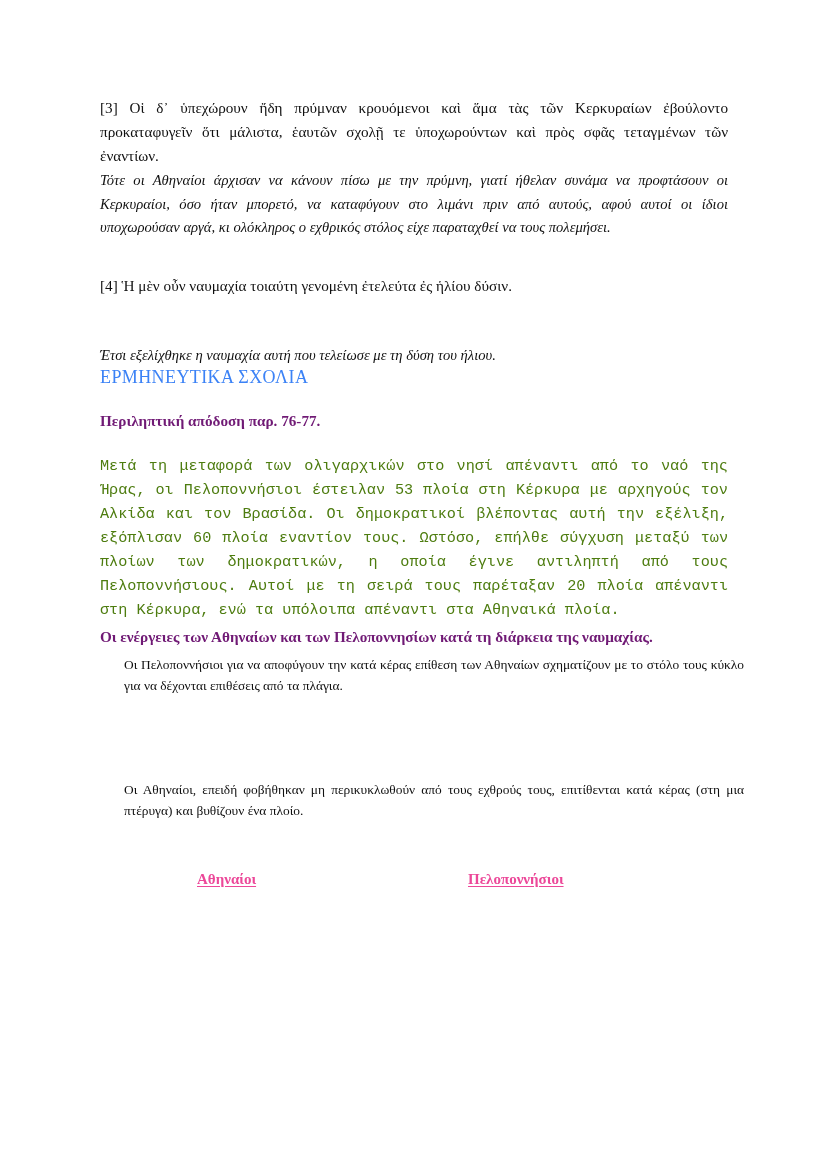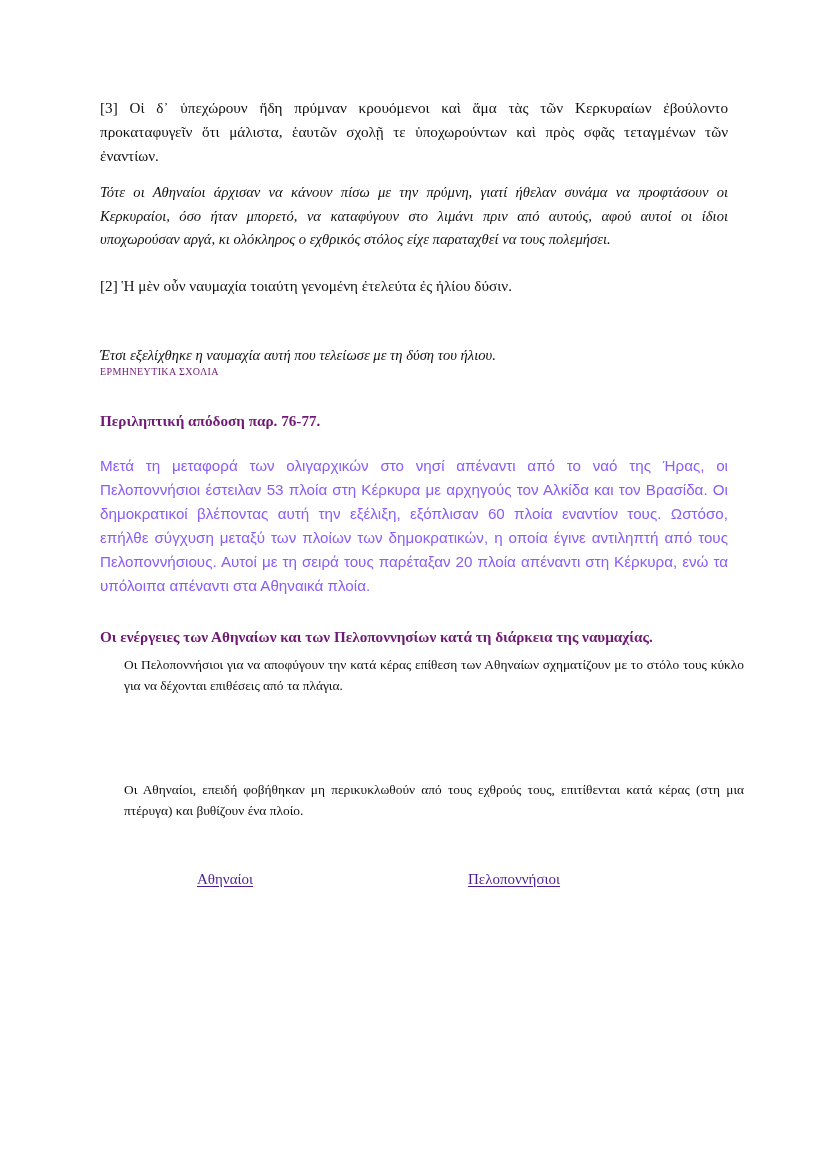--- a/index.html
+++ b/index.html
@@ -50,41 +50,41 @@
     font-style: italic;
     font-size: 14.6px;
     line-height: 1.62;
     text-align: justify;
     text-justify: inter-word;
     color: #101010;
   }
 
   .section-title {
     font-family: "Liberation Serif", "DejaVu Serif", serif;
-    font-size: 10px;
+    font-size: 18px;
     line-height: 1.5;
     letter-spacing: 0.4px;
-    color: #701a75;
+    color: #3b82f6;
   }
 
   .bold-heading {
     font-family: Liberation Serif, serif;
     font-weight: bold;
     font-size: 15.2px;
     line-height: 1.5;
     color: #701a75;
   }
 
   .summary-body {
-    font-family: Liberation Sans, sans-serif;
+    font-family: Liberation Mono, monospace;
     font-size: 15.2px;
     line-height: 1.58;
     text-align: justify;
     text-justify: inter-word;
-    color: #8b5cf6;
+    color: #4d7c0f;
   }
 
   .note-small {
     font-family: "Liberation Serif", "DejaVu Serif", serif;
     font-size: 13.4px;
     line-height: 1.6;
     text-align: justify;
     text-justify: inter-word;
     color: #101010;
     margin-left: 24px;
@@ -97,38 +97,39 @@
   .labels-row {
     position: absolute;
     left: 0;
     top: 775px;
     width: 628px;
   }
   .label-side {
     position: absolute;
     font-family: "Liberation Serif", "DejaVu Serif", serif;
     font-size: 15px;
-    color: #4c1d95;
+    color: #ec4899;
     text-decoration: underline;
     text-underline-offset: 2px;
+    font-weight: bold;
   }
   .label-left { left: 97px; }
   .label-right { left: 360px; margin-left: 8px; }
 </style>
 </head>
 <body>
 
 <div class="page">
   <div class="content">
 
     <p class="greek-ancient blk" style="top:0px; width:628px;">[3]  Οἱ δ᾽ ὑπεχώρουν ἤδη πρύμναν κρουόμενοι καὶ ἅμα τὰς τῶν Κερκυραίων ἐβούλοντο προκαταφυγεῖν ὅτι μάλιστα, ἑαυτῶν σχολῇ τε ὑποχωρούντων καὶ πρὸς σφᾶς τεταγμένων τῶν ἐναντίων.</p>
 
-    <p class="greek-modern-italic blk" style="top:85px; width:628px;">Τότε οι Αθηναίοι άρχισαν να κάνουν πίσω με την πρύμνη, γιατί ήθελαν συνάμα να προφτάσουν οι Κερκυραίοι, όσο ήταν μπορετό, να καταφύγουν στο λιμάνι πριν από αυτούς, αφού αυτοί οι ίδιοι υποχωρούσαν αργά, κι ολόκληρος ο εχθρικός στόλος είχε παραταχθεί να τους πολεμήσει.</p>
+    <p class="greek-modern-italic blk" style="top:73px; width:628px;">Τότε οι Αθηναίοι άρχισαν να κάνουν πίσω με την πρύμνη, γιατί ήθελαν συνάμα να προφτάσουν οι Κερκυραίοι, όσο ήταν μπορετό, να καταφύγουν στο λιμάνι πριν από αυτούς, αφού αυτοί οι ίδιοι υποχωρούσαν αργά, κι ολόκληρος ο εχθρικός στόλος είχε παραταχθεί να τους πολεμήσει.</p>
 
-    <p class="greek-ancient blk" style="top:178px; width:628px;">[2] Ἡ μὲν οὖν ναυμαχία τοιαύτη γενομένη ἐτελεύτα ἐς ἡλίου δύσιν.</p>
+    <p class="greek-ancient blk" style="top:178px; width:628px;">[4] Ἡ μὲν οὖν ναυμαχία τοιαύτη γενομένη ἐτελεύτα ἐς ἡλίου δύσιν.</p>
 
     <p class="greek-modern-italic blk" style="top:224px; width:628px;margin-top:24px;">Έτσι εξελίχθηκε η ναυμαχία αυτή που τελείωσε με τη δύση του ήλιου.</p>
 
     <p class="section-title blk" style="top:268px; width:628px;">ΕΡΜΗΝΕΥΤΙΚΑ ΣΧΟΛΙΑ</p>
 
     <p class="bold-heading blk" style="top:314px; width:628px;">Περιληπτική  απόδοση παρ. 76-77.</p>
 
     <p class="summary-body blk" style="top:358px; width:628px;">Μετά τη μεταφορά των ολιγαρχικών στο νησί απέναντι από το ναό της Ήρας, οι Πελοποννήσιοι έστειλαν 53 πλοία στη Κέρκυρα με αρχηγούς τον Αλκίδα και τον Βρασίδα. Οι δημοκρατικοί βλέποντας αυτή την εξέλιξη, εξόπλισαν 60 πλοία εναντίον τους. Ωστόσο, επήλθε σύγχυση μεταξύ των πλοίων των δημοκρατικών, η οποία έγινε αντιληπτή από τους Πελοποννήσιους. Αυτοί με τη σειρά τους παρέταξαν 20 πλοία απέναντι στη Κέρκυρα, ενώ τα υπόλοιπα απέναντι στα Αθηναικά πλοία.</p>
 
     <p class="bold-heading blk" style="top:485px; width:628px;margin-top:45px;">Οι ενέργειες των Αθηναίων και των Πελοποννησίων κατά τη διάρκεια της ναυμαχίας.</p>

